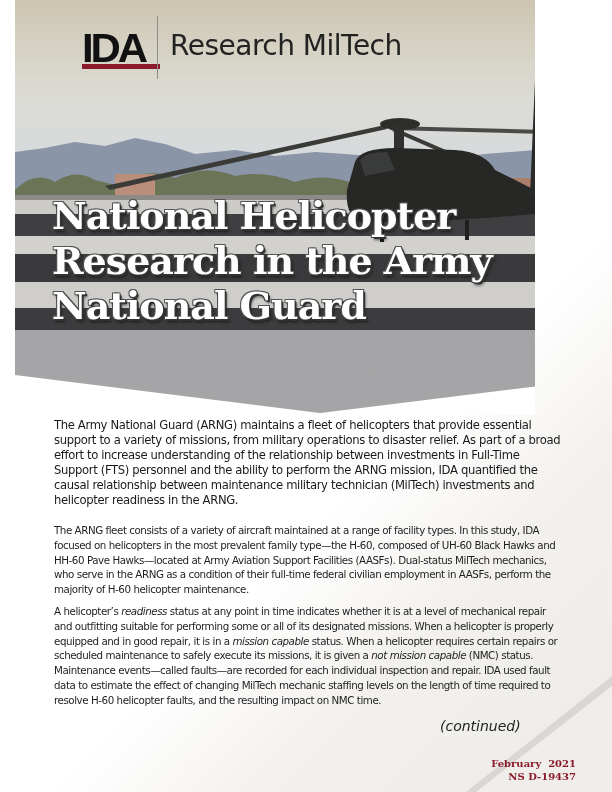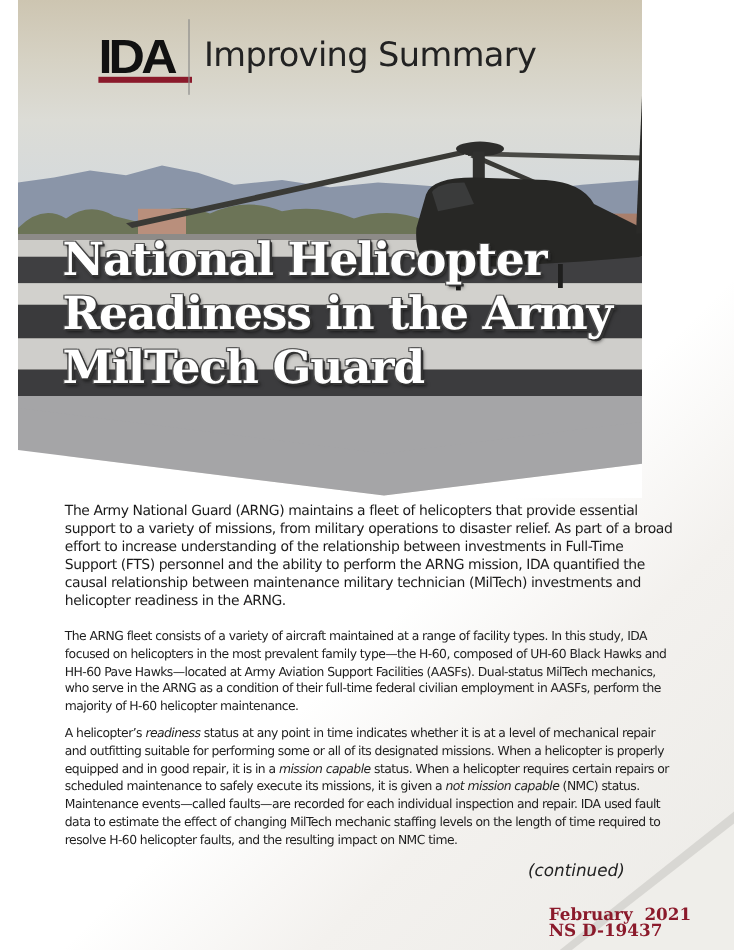--- a/index.html
+++ b/index.html
@@ -40,22 +40,22 @@
 
     
     .lede { position: absolute; left: 54px; top: 418px; width: 510px;
       font-family: "DejaVu Sans", sans-serif; font-weight: 400; font-size: 11.6px; line-height: 14.9px; color: #1a1a1a; letter-spacing: -0.35px; }
     .para { position: absolute; left: 54px; width: 512px; font-family: "DejaVu Sans", sans-serif;
       font-size: 10.3px; line-height: 14.8px; color: #1e1e1e; letter-spacing: -0.45px; }
     .p1 { top: 523px; }
     .p2 { top: 604px; }
     .continued { position: absolute; left: 440px; top: 718px; font-size: 14px; font-style: italic; color: #222; }
 
-    .footer { position: absolute; right: 36px; top: 757px; 
-      font-family: "DejaVu Serif", serif; font-weight: 700; font-size: 14px; line-height: 13px; color: #8b1a2b; margin-left: 15px; }
+    .footer { position: absolute; right: 36px; top: 757px; text-align: right;
+      font-family: "DejaVu Serif", serif; font-weight: 700; font-size: 10px; line-height: 13px; color: #8b1a2b; margin-left: 15px; }
 
     .fold { position: absolute; left: 0; top: 0; width: 612px; height: 792px; pointer-events: none; }
   </style>
 </head>
 <body>
 
 <div class="page">
 
   <div class="hero">
     <div class="sky"></div>
@@ -105,26 +105,26 @@
     <svg style="position:absolute;left:0;top:330px;width:612px;height:85px;" viewBox="0 0 612 85" preserveAspectRatio="none">
       <path d="M0 45 L305 83 L612 45 L612 85 L0 85 Z" fill="#ffffff"></path>
     </svg>
   </div>
 
   <div class="logo">
     <span class="logo-text">IDA</span>
     <div class="logo-bar"></div>
   </div>
   <div class="divider"></div>
-  <div class="series">Improving Summary</div>
+  <div class="series">Research MilTech</div>
 
   <h1 class="title">
     <span>National Helicopter</span><br>
-    <span>Readiness in the Army</span><br>
-    <span>MilTech Guard</span>
+    <span>Research in the Army</span><br>
+    <span>National Guard</span>
   </h1>
 
   <p class="lede">The Army National Guard (ARNG) maintains a fleet of helicopters that provide essential support to a variety of missions, from military operations to disaster relief. As part of a broad effort to increase understanding of the relationship between investments in Full-Time Support (FTS) personnel and the ability to perform the ARNG mission, IDA quantified the causal relationship between maintenance military technician (MilTech) investments and helicopter readiness in the ARNG.</p>
   <p class="para p1">The ARNG fleet consists of a variety of aircraft maintained at a range of facility types. In this study, IDA focused on helicopters in the most prevalent family type—the H-60, composed of UH-60 Black Hawks and HH-60 Pave Hawks—located at Army Aviation Support Facilities (AASFs). Dual-status MilTech mechanics, who serve in the ARNG as a condition of their full-time federal civilian employment in AASFs, perform the majority of H-60 helicopter maintenance.</p>
   <p class="para p2"><span>A helicopter’s </span><em>readiness</em><span> status at any point in time indicates whether it is at a level of mechanical repair and outfitting suitable for performing some or all of its designated missions. When a helicopter is properly equipped and in good repair, it is in a </span><em>mission capable</em><span> status. When a helicopter requires certain repairs or scheduled maintenance to safely execute its missions, it is given a </span><em>not mission capable</em><span> (NMC) status. Maintenance events—called faults—are recorded for each individual inspection and repair. IDA used fault data to estimate the effect of changing MilTech mechanic staffing levels on the length of time required to resolve H-60 helicopter faults, and the resulting impact on NMC time.</span></p>
   <div class="continued">(continued)</div>
 
   <svg class="fold" viewBox="0 0 612 792">
     <defs>
       <linearGradient id="fg" x1="0" y1="0" x2="1" y2="0">

